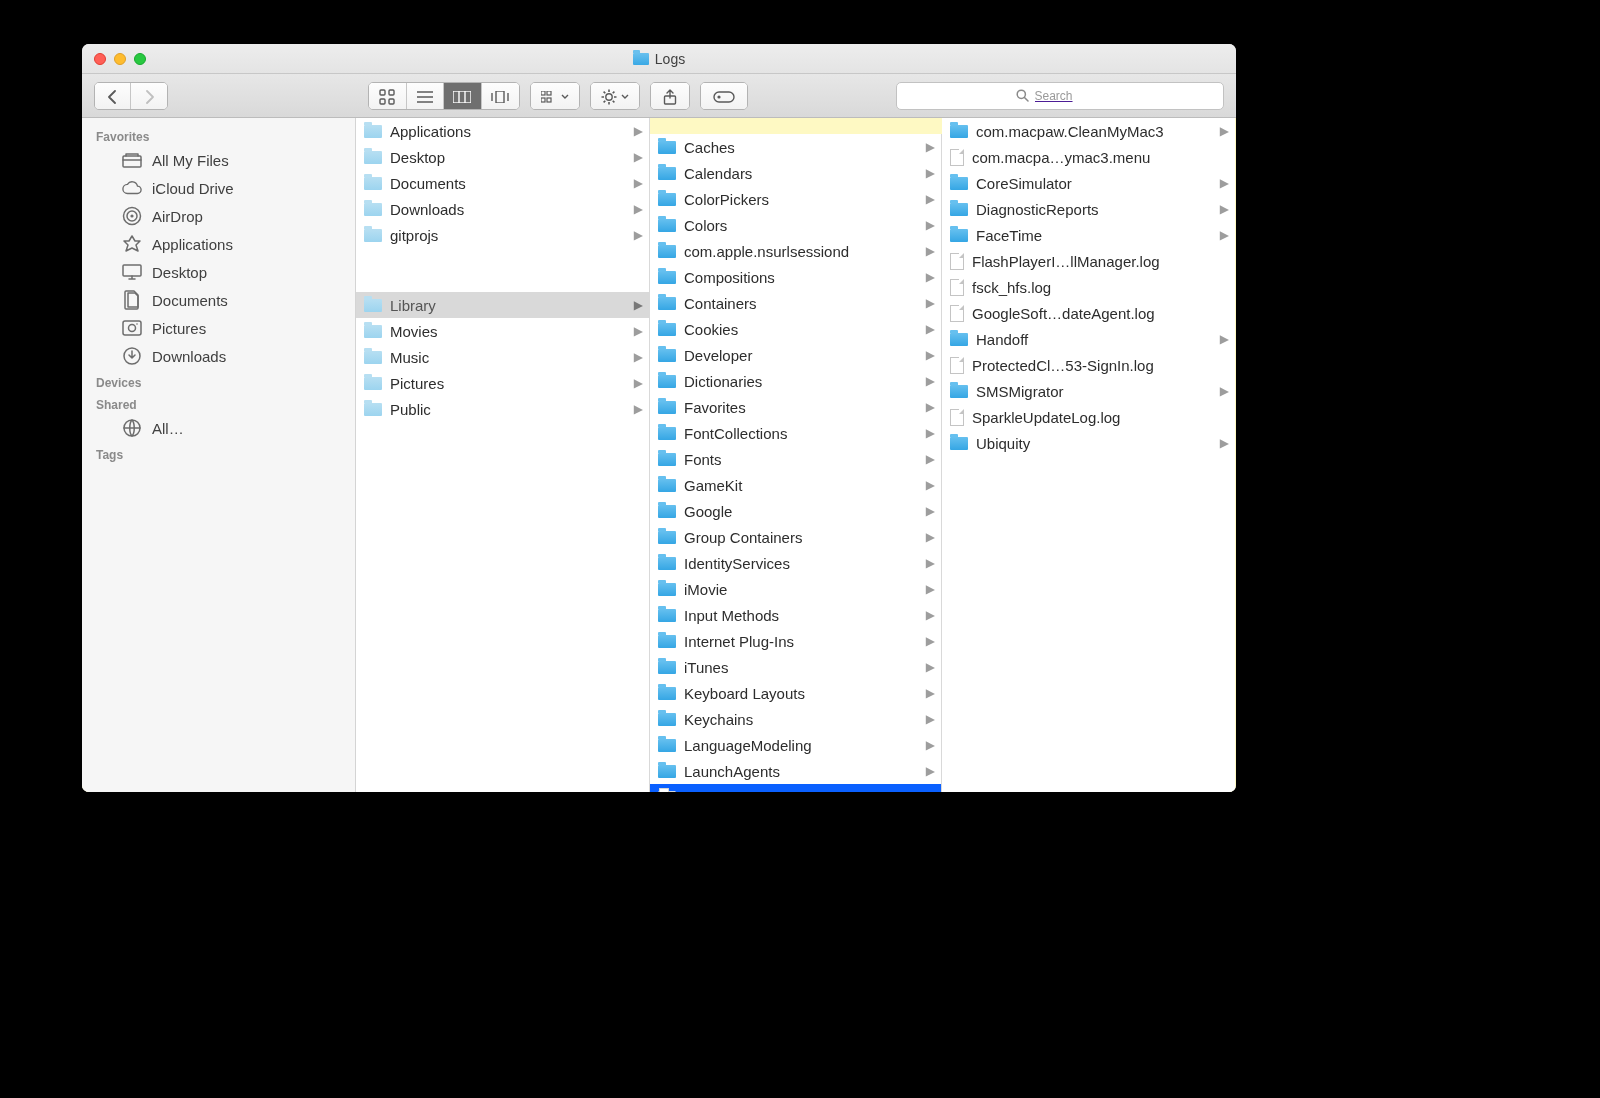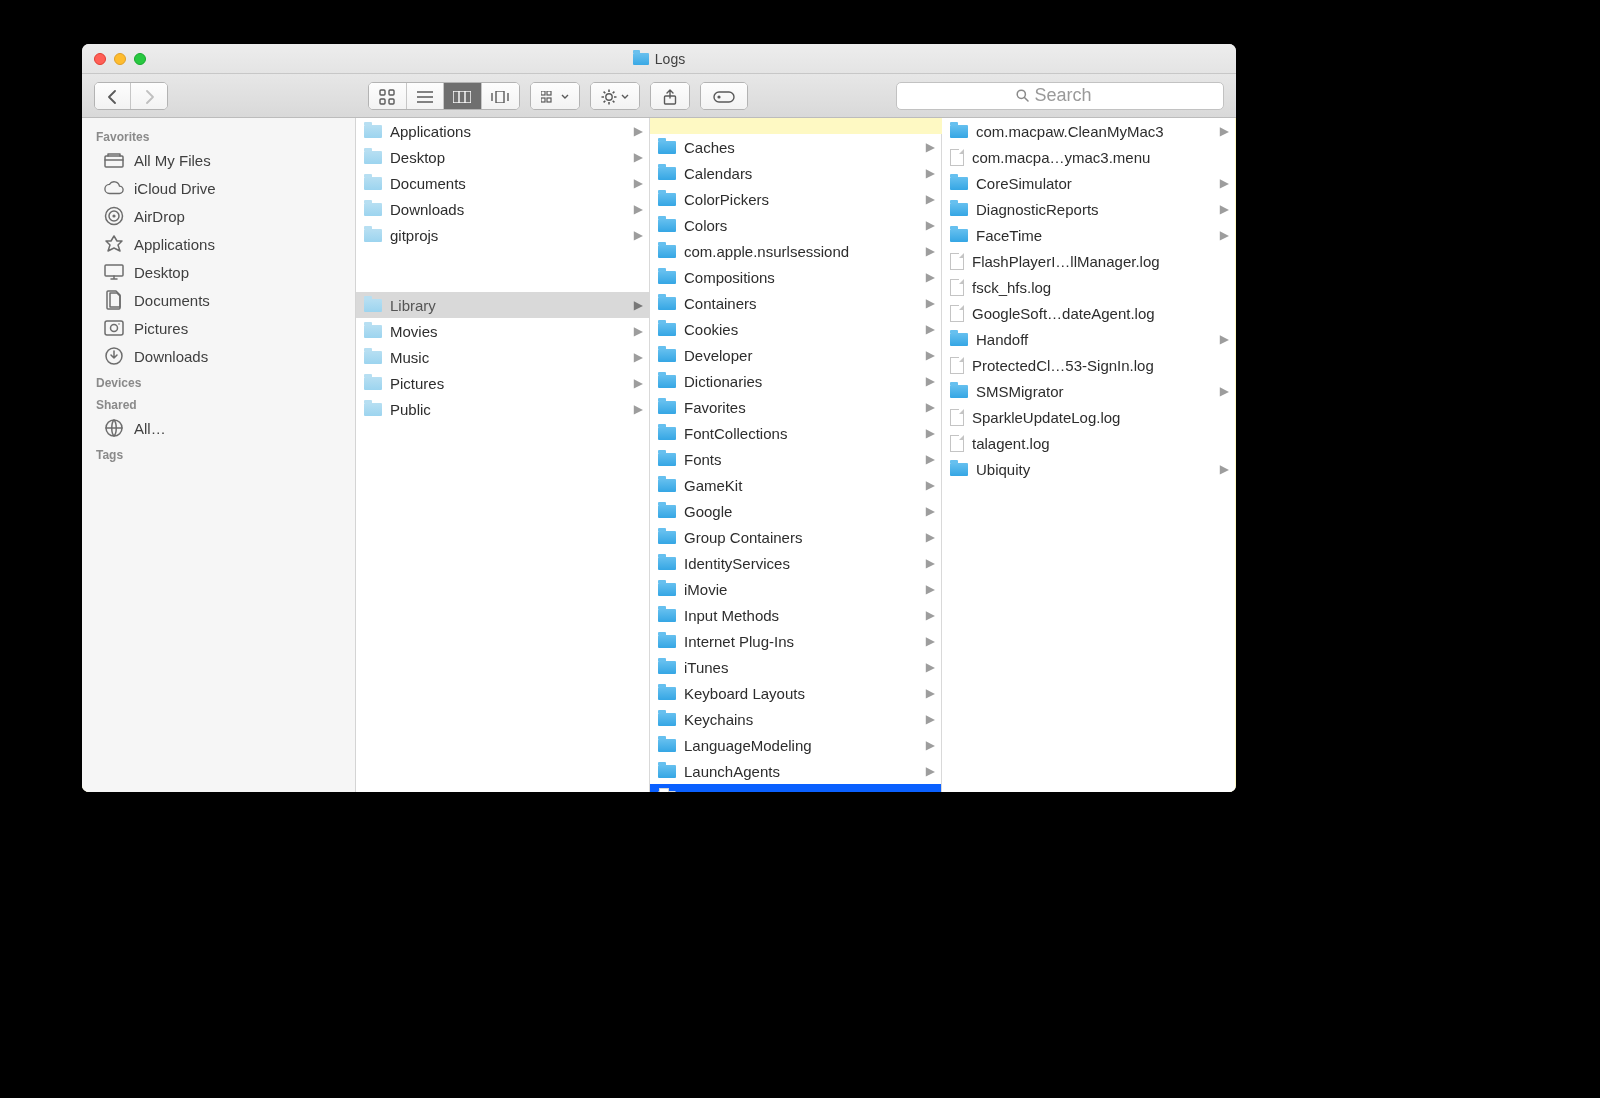--- a/index.html
+++ b/index.html
@@ -86,40 +86,40 @@
     display:flex; align-items:center;
     width: 328px; height: 28px;
     border:1px solid #c2c2c2; border-radius: 5px;
     background: #fff;
     padding: 0 8px;
     color: #8a8a8a;
     gap: 6px;
     justify-content: center;
   }
   .search input {
-    border:none; outline:none; font-size:18px; color:#4c1d95;
-    width: 70px; background: transparent;
+    border:none; outline:none; font-size:12px; color:#4c1d95;
+    width: 70px; background: transparent; text-decoration: underline;
   }
   .search input::placeholder { color:#9a9a9a; }
   
   .body {
     flex:1; display:flex; overflow:hidden; background:#fef9c3;
   }
   .sidebar {
     width: 274px; background:#f6f6f6; border-right:1px solid #d4d4d4;
     padding-top: 6px;
     overflow-y:auto;
   }
   .sb-section-label {
     font-size: 12px; font-weight: 600; color:#8a8a8a;
     padding: 6px 14px 2px 14px;
   }
   .sb-item {
     display:flex; align-items:center; gap: 10px;
-    padding: 5px 10px 5px 22px;
+    padding: 5px 10px 5px 40px;
     color:#404040; font-size:15px;
     cursor: default;
   }
   .sb-icon { width:20px; height:18px; display:flex; align-items:center; justify-content:center; color:#6d6d6d; }
   
   .columns { flex:1; display:flex; overflow:hidden; }
   .col {
     flex: 0 0 auto;
     border-right: 1px solid #d9d9d9;
     overflow-y: auto;
@@ -628,24 +628,20 @@
           <div class="row">
             <span class="folder-ic folder-blue"></span>
             <span class="label">SMSMigrator</span>
             <span class="chev">▶</span>
           </div>
           <div class="row">
             <span class="file-ic"></span>
             <span class="label">SparkleUpdateLog.log</span>
           </div>
           <div class="row">
-            <span class="file-ic"></span>
-            <span class="label">talagent.log</span>
-          </div>
-          <div class="row">
             <span class="folder-ic folder-blue"></span>
             <span class="label">Ubiquity</span>
             <span class="chev">▶</span>
           </div>
         </div>
       </div>
   </div>
 
 </div>
 

